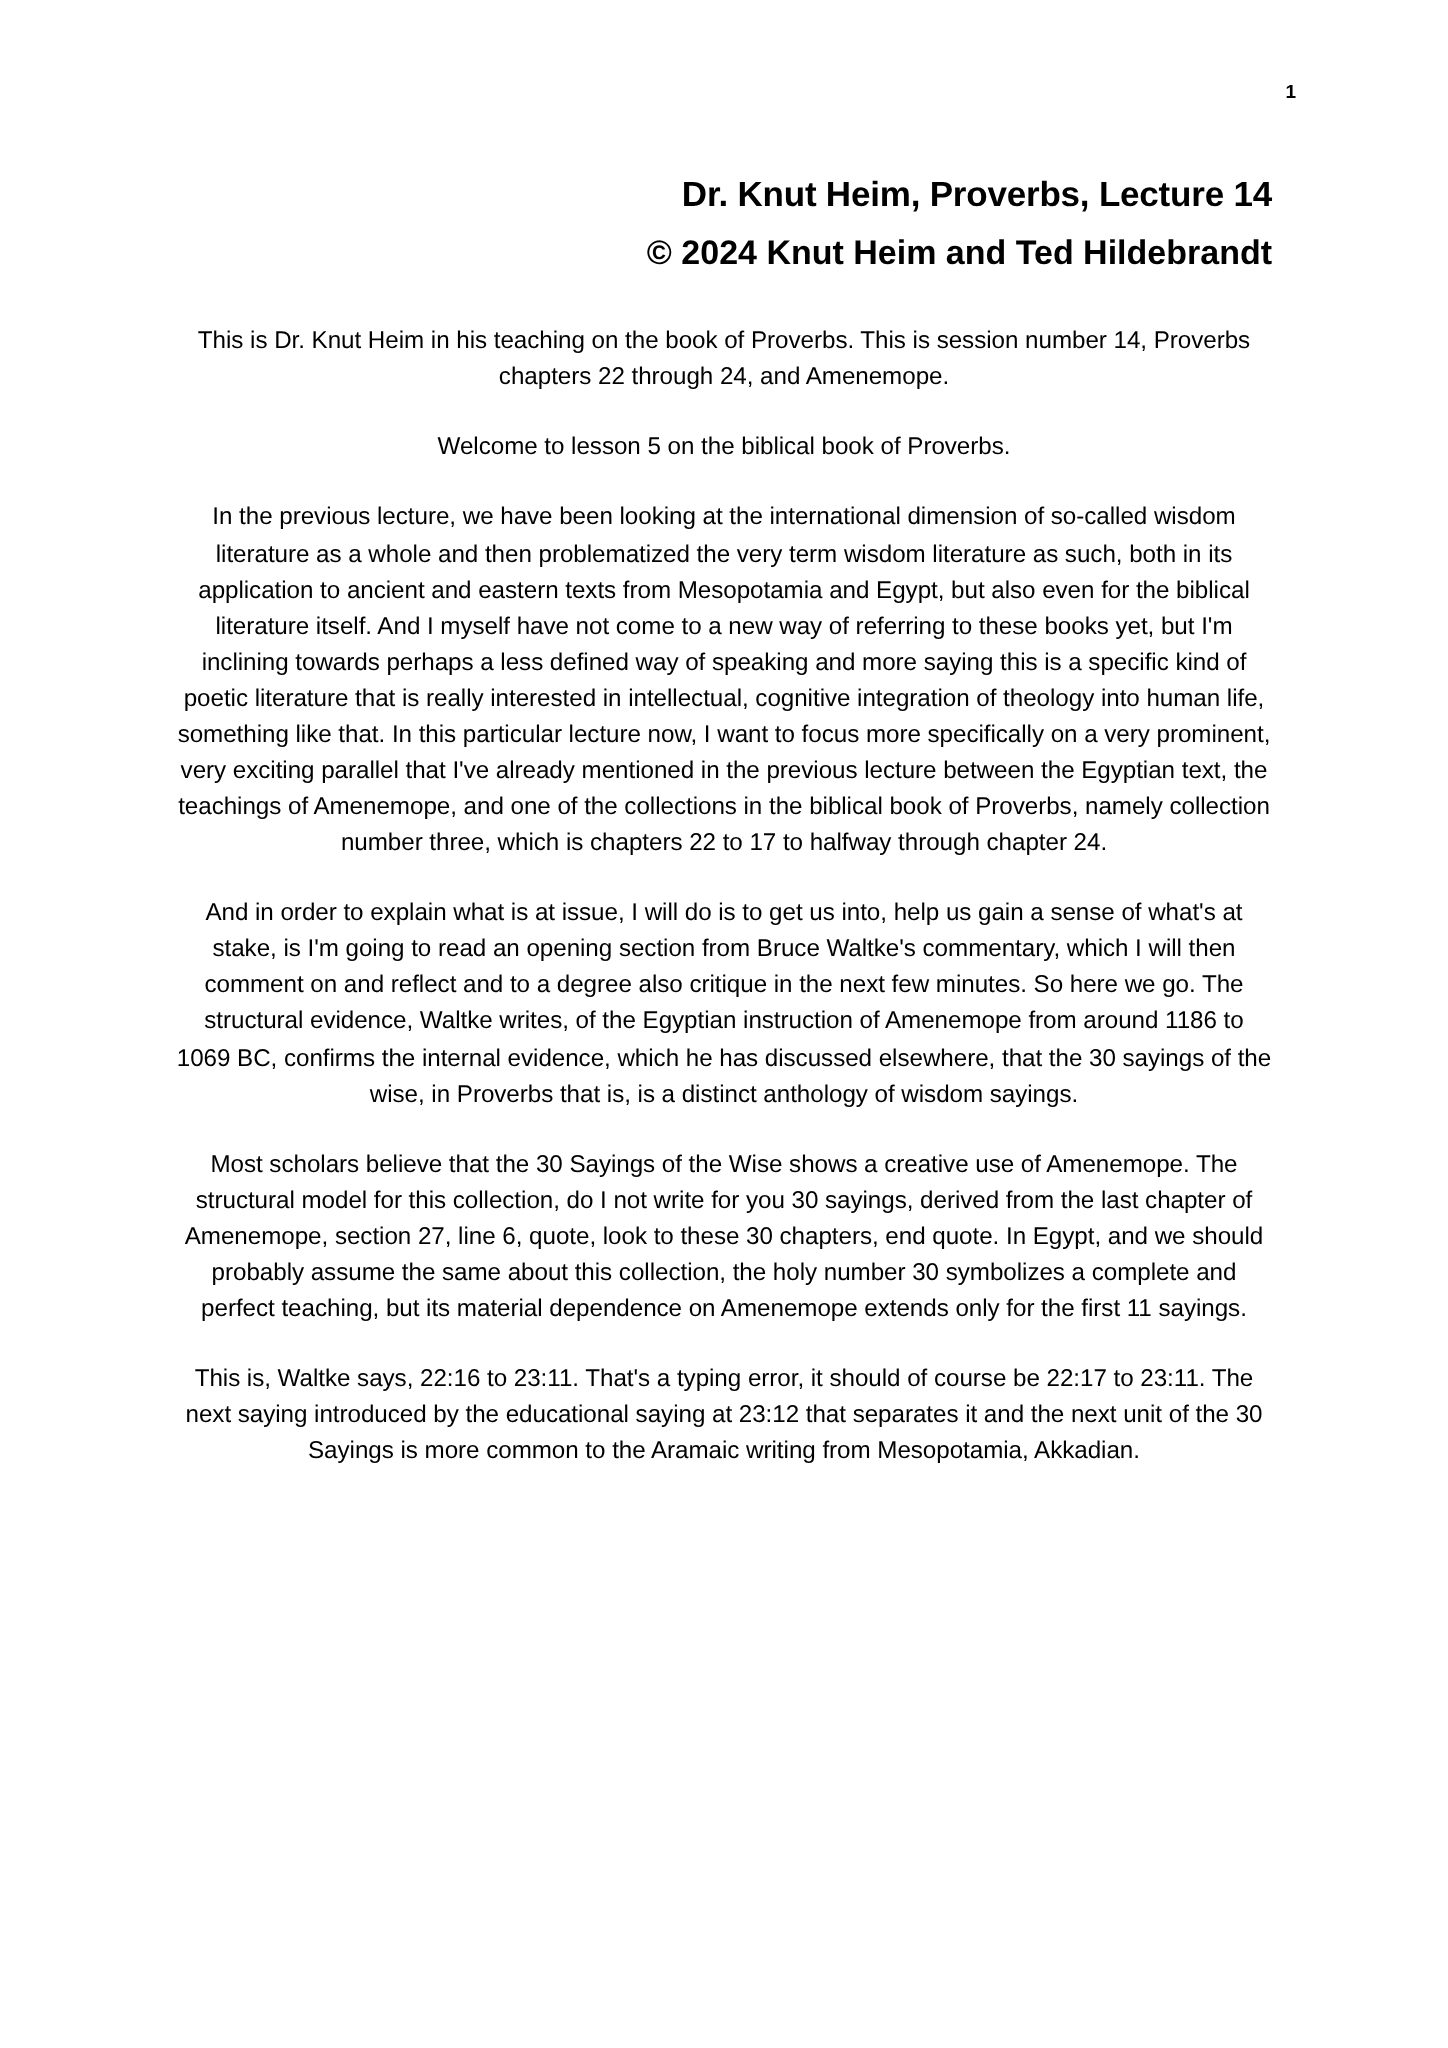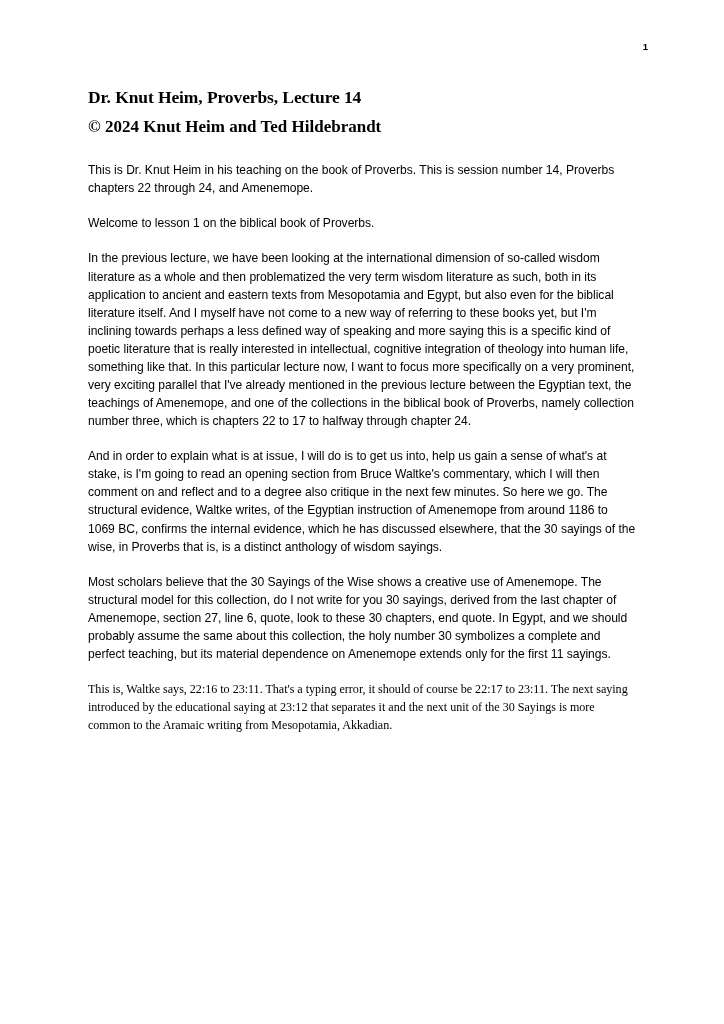--- a/index.html
+++ b/index.html
@@ -30,67 +30,65 @@
     font-weight: bold;
     line-height: 1;
   }
   .content {
     position: absolute;
     left: 88px;
     top: 86px;
     width: 548px;
   }
   .title-block {
-    text-align: left;
-    font-family: Liberation Serif, serif;
+    text-align: right;
   }
   .title-line {
     font-size: 17.5px;
     font-weight: bold;
     line-height: 1.32;
     letter-spacing: -0.1px;
   }
   .copyright {
     font-size: 17px;
     font-weight: bold;
     margin-top: 7px;
     line-height: 1.3;
   }
   .body-text {
     margin-top: 23px;
   }
   p.para {
     font-size: 12.1px;
     line-height: 1.495;
     margin: 0 0 17px 0;
-    text-align: left;
+    text-align: center;
     letter-spacing: -0.02px;
   }
   p.para:last-child {
     margin-bottom: 0;
-    font-family: Liberation Serif, serif;
   }
 </style>
 </head>
 <body>
 
 <div class="page">
 
   <div class="page-number">1</div>
 
   <div class="content">
 
     <div class="title-block">
       <div class="title-line">Dr. Knut Heim, Proverbs, Lecture 14</div>
       <div class="copyright">© 2024 Knut Heim and Ted Hildebrandt</div>
     </div>
 
     <div class="body-text">
       <p class="para">This is Dr. Knut Heim in his teaching on the book of Proverbs. This is session number 14, Proverbs chapters 22 through 24, and Amenemope.</p>
-      <p class="para">Welcome to lesson 1 on the biblical book of Proverbs.</p>
+      <p class="para">Welcome to lesson 5 on the biblical book of Proverbs.</p>
       <p class="para">In the previous lecture, we have been looking at the international dimension of so-called wisdom literature as a whole and then problematized the very term wisdom literature as such, both in its application to ancient and eastern texts from Mesopotamia and Egypt, but also even for the biblical literature itself. And I myself have not come to a new way of referring to these books yet, but I'm inclining towards perhaps a less defined way of speaking and more saying this is a specific kind of poetic literature that is really interested in intellectual, cognitive integration of theology into human life, something like that. In this particular lecture now, I want to focus more specifically on a very prominent, very exciting parallel that I've already mentioned in the previous lecture between the Egyptian text, the teachings of Amenemope, and one of the collections in the biblical book of Proverbs, namely collection number three, which is chapters 22 to 17 to halfway through chapter 24.</p>
       <p class="para">And in order to explain what is at issue, I will do is to get us into, help us gain a sense of what's at stake, is I'm going to read an opening section from Bruce Waltke's commentary, which I will then comment on and reflect and to a degree also critique in the next few minutes. So here we go. The structural evidence, Waltke writes, of the Egyptian instruction of Amenemope from around 1186 to 1069 BC, confirms the internal evidence, which he has discussed elsewhere, that the 30 sayings of the wise, in Proverbs that is, is a distinct anthology of wisdom sayings.</p>
       <p class="para">Most scholars believe that the 30 Sayings of the Wise shows a creative use of Amenemope. The structural model for this collection, do I not write for you 30 sayings, derived from the last chapter of Amenemope, section 27, line 6, quote, look to these 30 chapters, end quote. In Egypt, and we should probably assume the same about this collection, the holy number 30 symbolizes a complete and perfect teaching, but its material dependence on Amenemope extends only for the first 11 sayings.</p>
       <p class="para">This is, Waltke says, 22:16 to 23:11. That's a typing error, it should of course be 22:17 to 23:11. The next saying introduced by the educational saying at 23:12 that separates it and the next unit of the 30 Sayings is more common to the Aramaic writing from Mesopotamia, Akkadian.</p>
     </div>
 
   </div>
 </div>
 
 </body></html>

